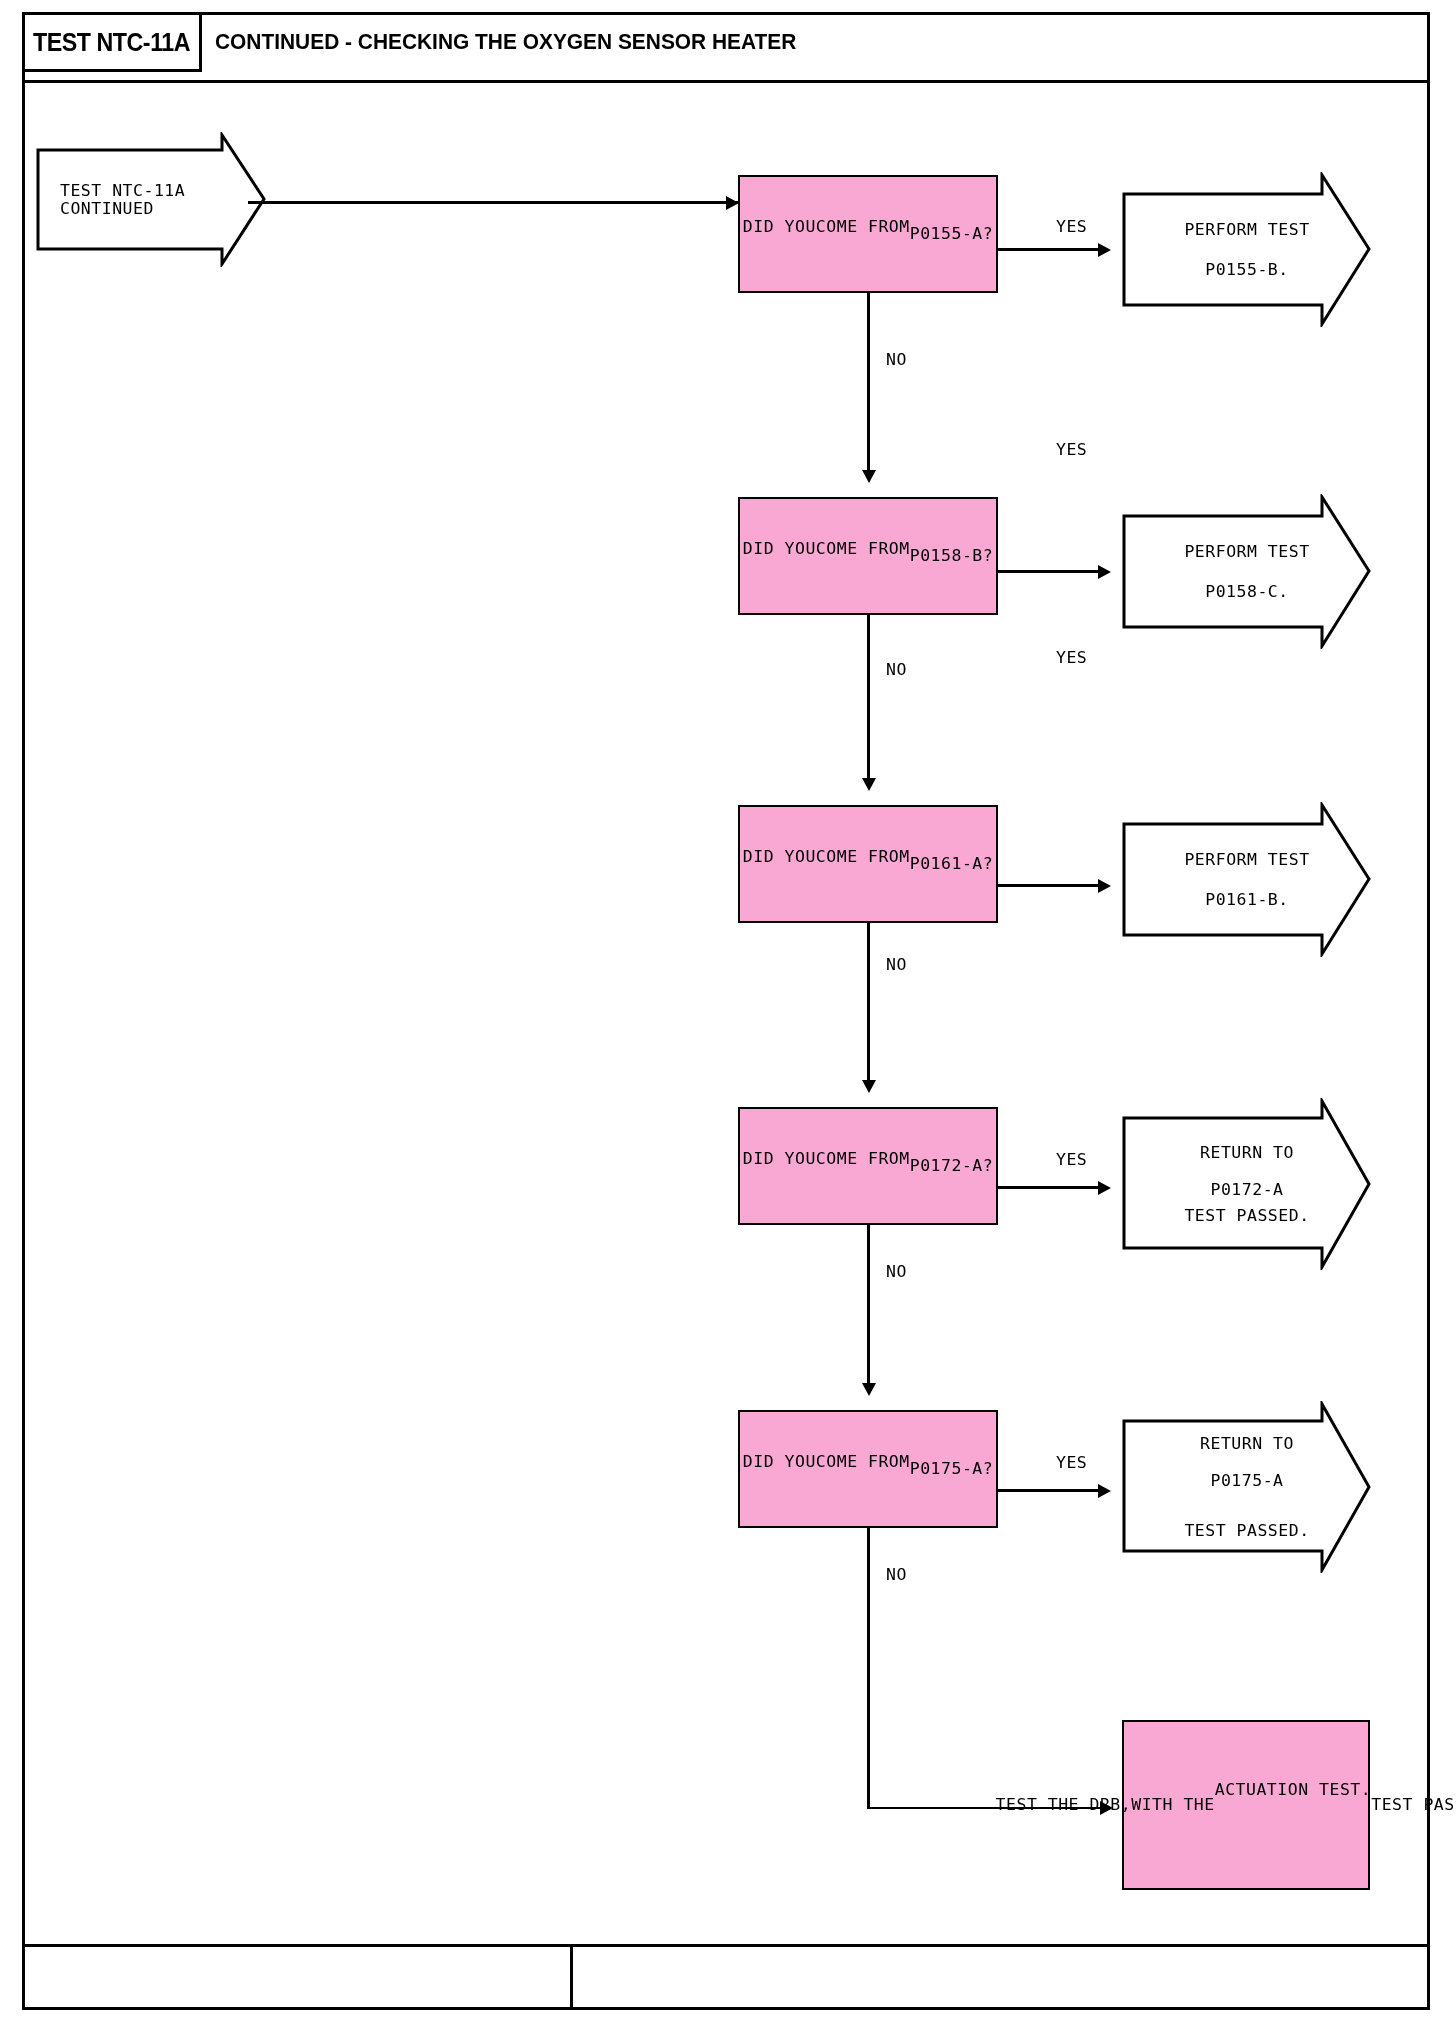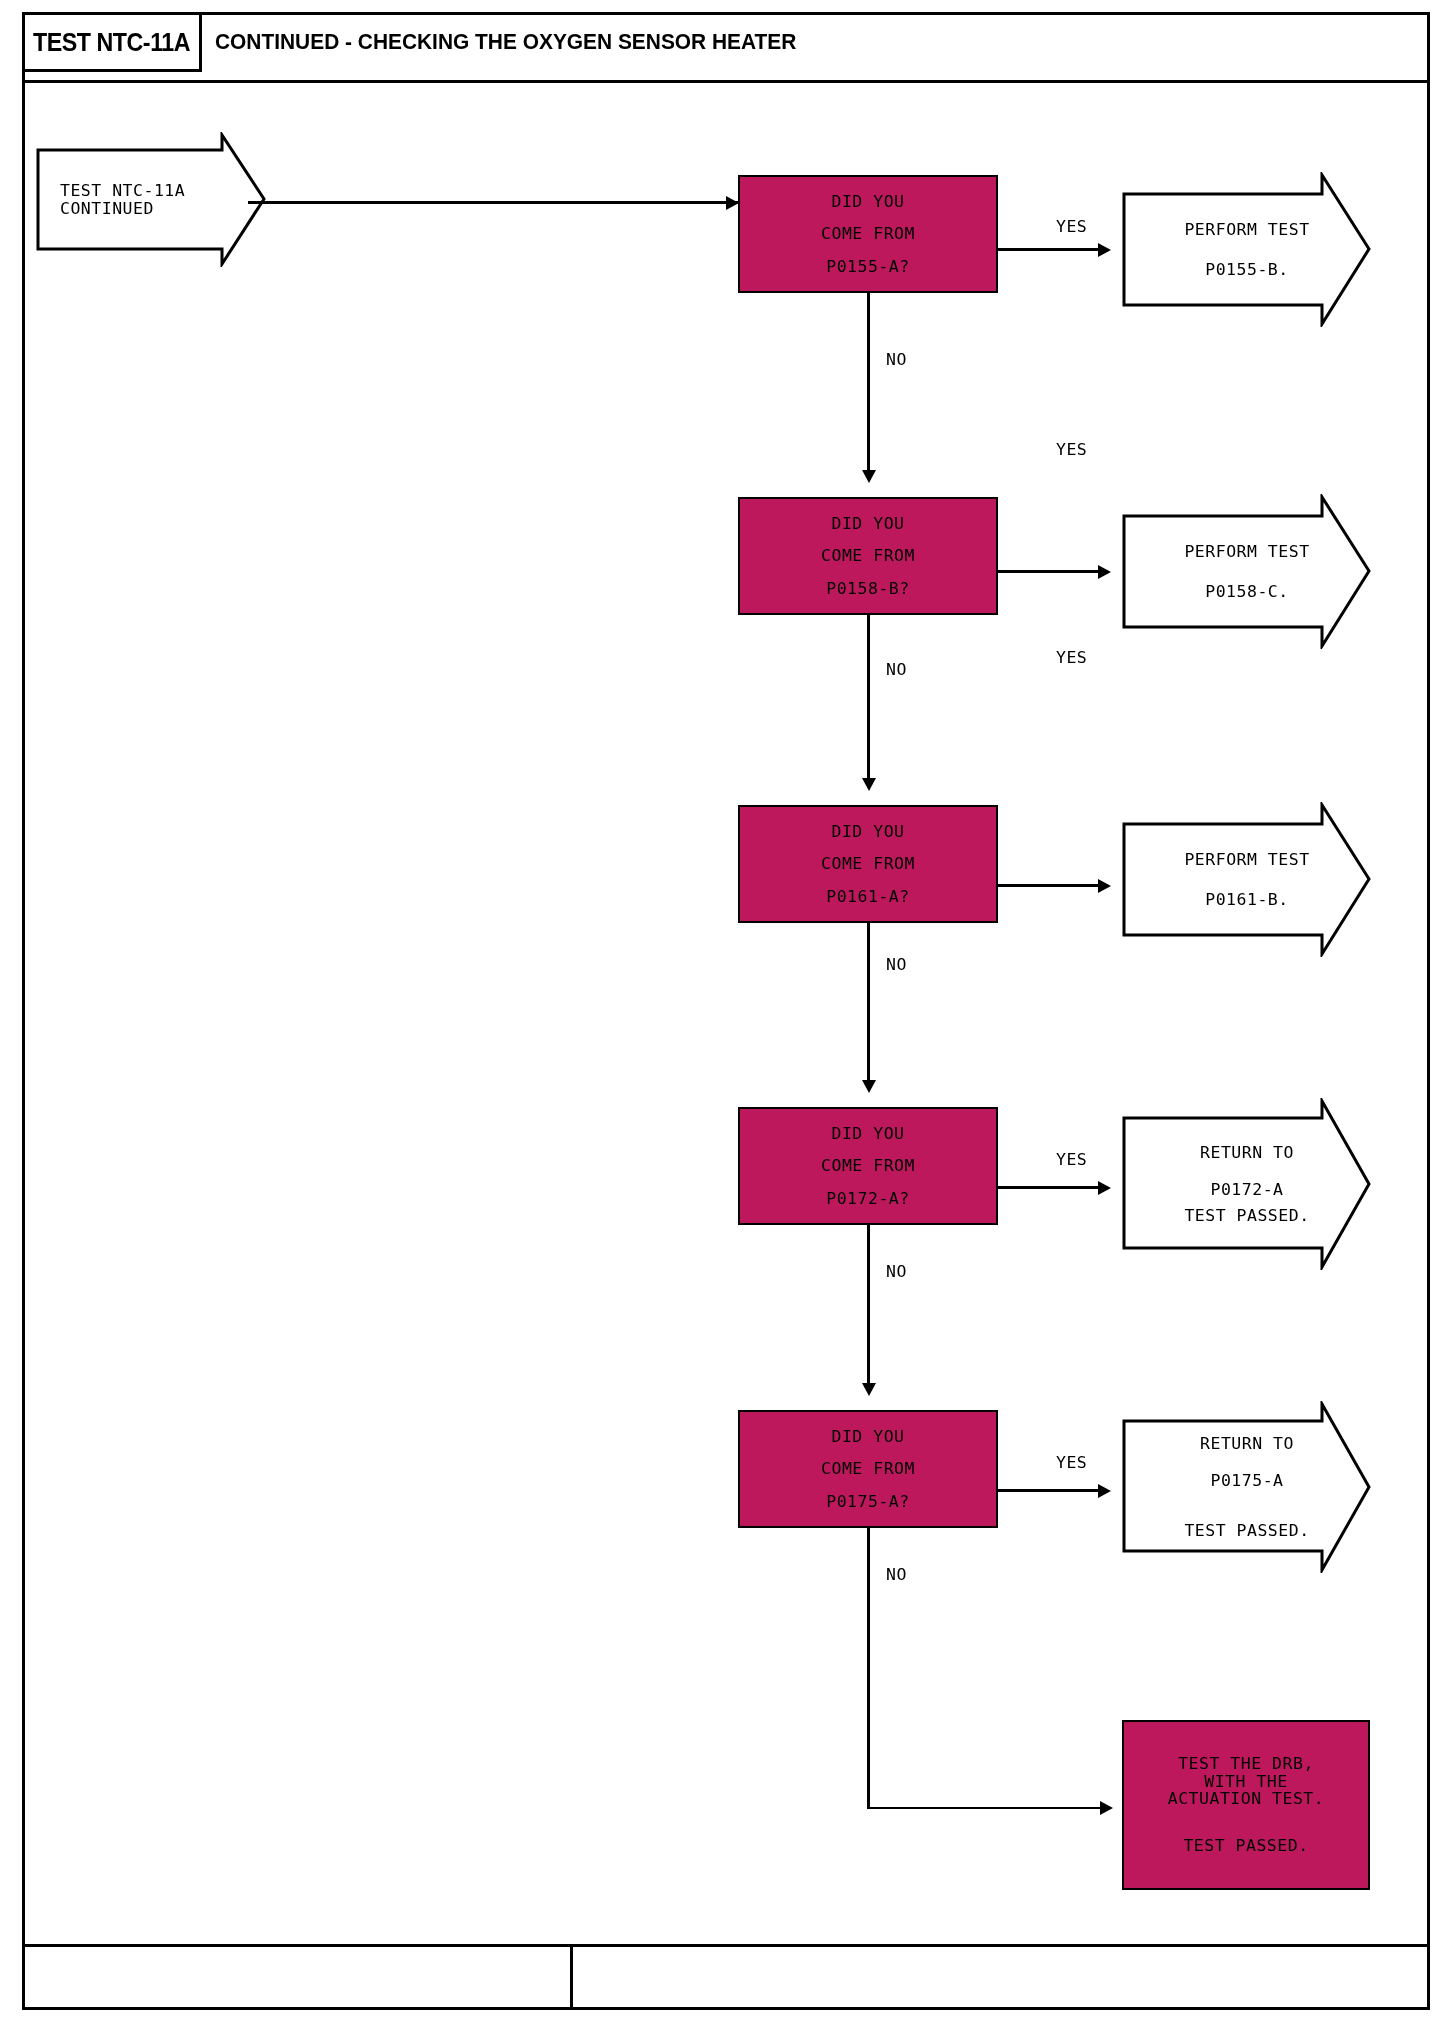--- a/index.html
+++ b/index.html
@@ -112,23 +112,23 @@
     white-space: pre;
   }
 
   
   .node {
     position: absolute;
     box-sizing: border-box;
   }
   .rect-box {
     border: 2.5px solid #000;
-    background: #be185d;
-    display: flex;
-    flex-direction: column;
+    background: #f9a8d4;
+    display: flex;
+    flex-direction: row;
     align-items: center;
     justify-content: center;
   }
   .rect-box .ln { display: block; text-align: center; }
 
   
   .arrow-box {
     background: #fff;
     display: flex;
     flex-direction: column;

